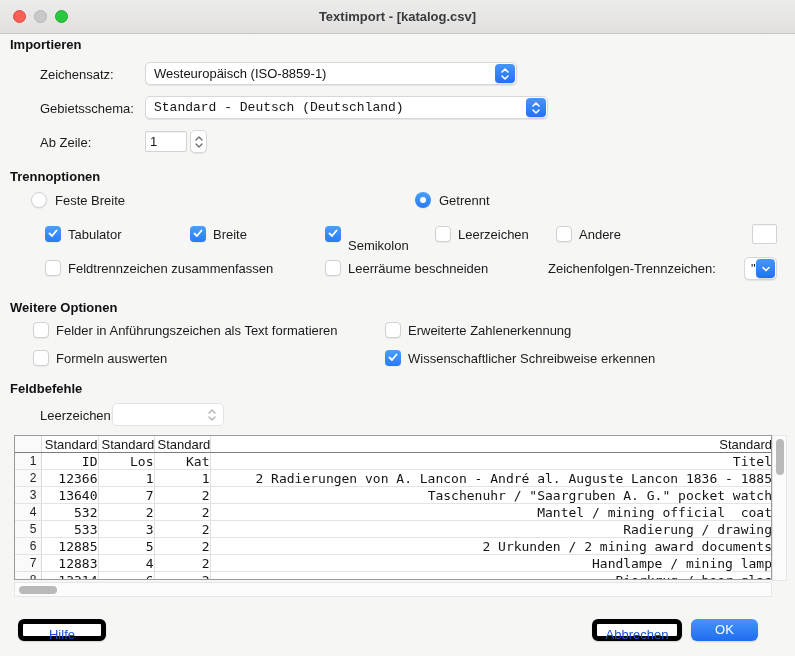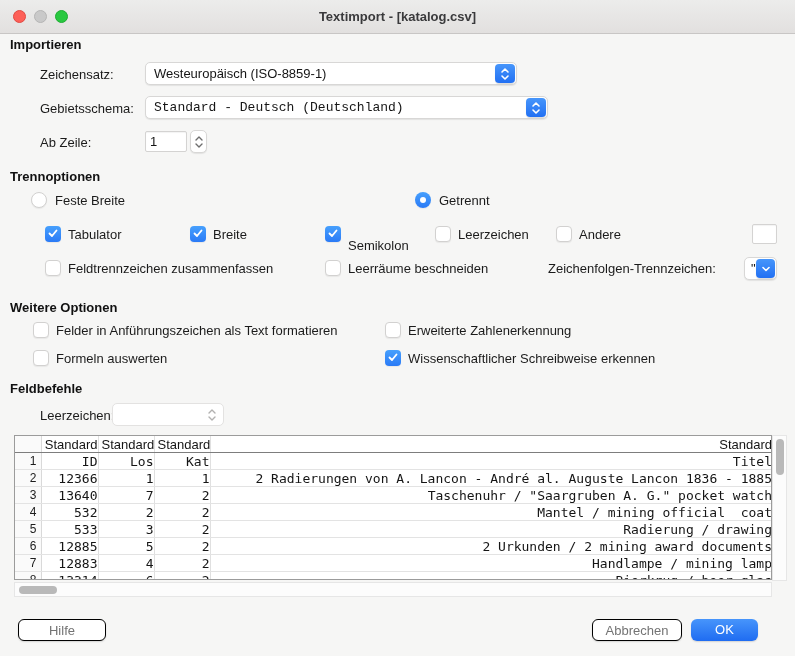--- a/index.html
+++ b/index.html
@@ -120,22 +120,22 @@
     text-align:right;padding:0 4px 0 0;background:#fafafa;border-right:1px solid #d9d9d9;
   }
 
   
   .sb-track{position:absolute;background:#fcfcfc;border:1px solid #e6e6e6;box-sizing:border-box;}
   .sb-thumb{position:absolute;background:#b9b9b9;border-radius:4px;}
 
   
   .btn{
     position:absolute;height:22px;line-height:22px;border-radius:6px;box-sizing:border-box;
-    background:#fff;border:1px solid #000000;box-shadow:0 1px 1.5px rgba(0,0,0,.14);
-    text-align:center;font-size:13px;color:#737373;cursor:default;
+    background:#fff;border:5px solid #000000;box-shadow:0 1px 1.5px rgba(0,0,0,.14);
+    text-align:center;font-size:13px;color:#1d4ed8;cursor:default;
   }
   .btn.primary{
     background:linear-gradient(#4795fb,#1f6cf1);border:none;color:#fff;
   }
 </style>
 </head>
 <body>
 
 <div class="titlebar">
   <div class="lights">

